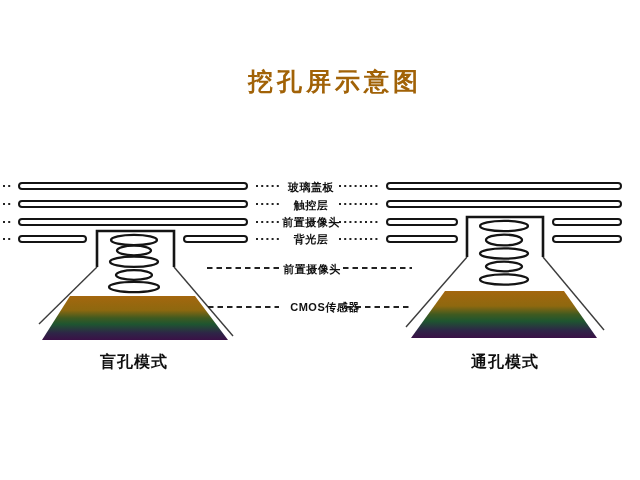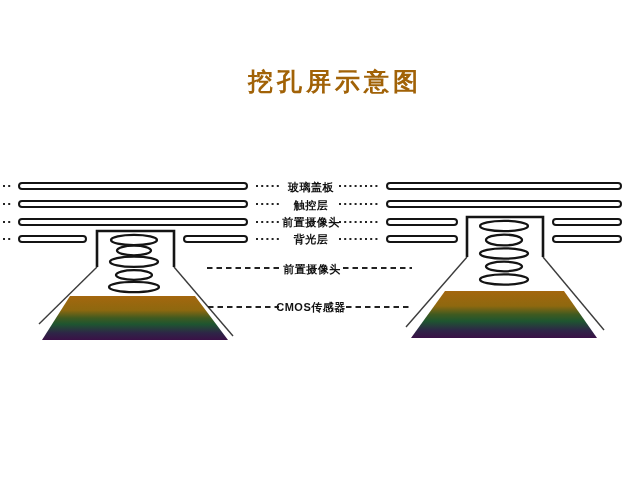--- a/index.html
+++ b/index.html
@@ -111,16 +111,18 @@
       <line class="leader-dash" x1="346" y1="307" x2="410" y2="307"></line>
     </g>
   </svg>
 
   <div class="lbl layer-lbl" style="left:271px;top:180px;width:80px;">玻璃盖板</div>
   <div class="lbl layer-lbl" style="left:271px;top:198px;width:80px;text-align:center;">触控层</div>
   <div class="lbl layer-lbl" style="left:271px;top:215px;width:80px;">前置摄像头</div>
   <div class="lbl layer-lbl" style="left:271px;top:233px;width:80px;font-family:Liberation Mono, monospace;">背光层</div>
 
   <div class="lbl ann-lbl" style="left:272px;top:262px;width:80px;">前置摄像头</div>
-  <div class="lbl ann-lbl" style="left:261px;top:300px;width:100px;">CMOS传感器</div>
+  <div class="lbl ann-lbl" style="left:275px;top:300px;width:100px;">CMOS传感器</div>
 
+  <div class="lbl mode-lbl" style="left:84px;top:353px;width:100px;">盲孔模式</div>
+  <div class="lbl mode-lbl" style="left:455px;top:353px;width:100px;">通孔模式</div>
 
 </div>
 
 </body></html>

